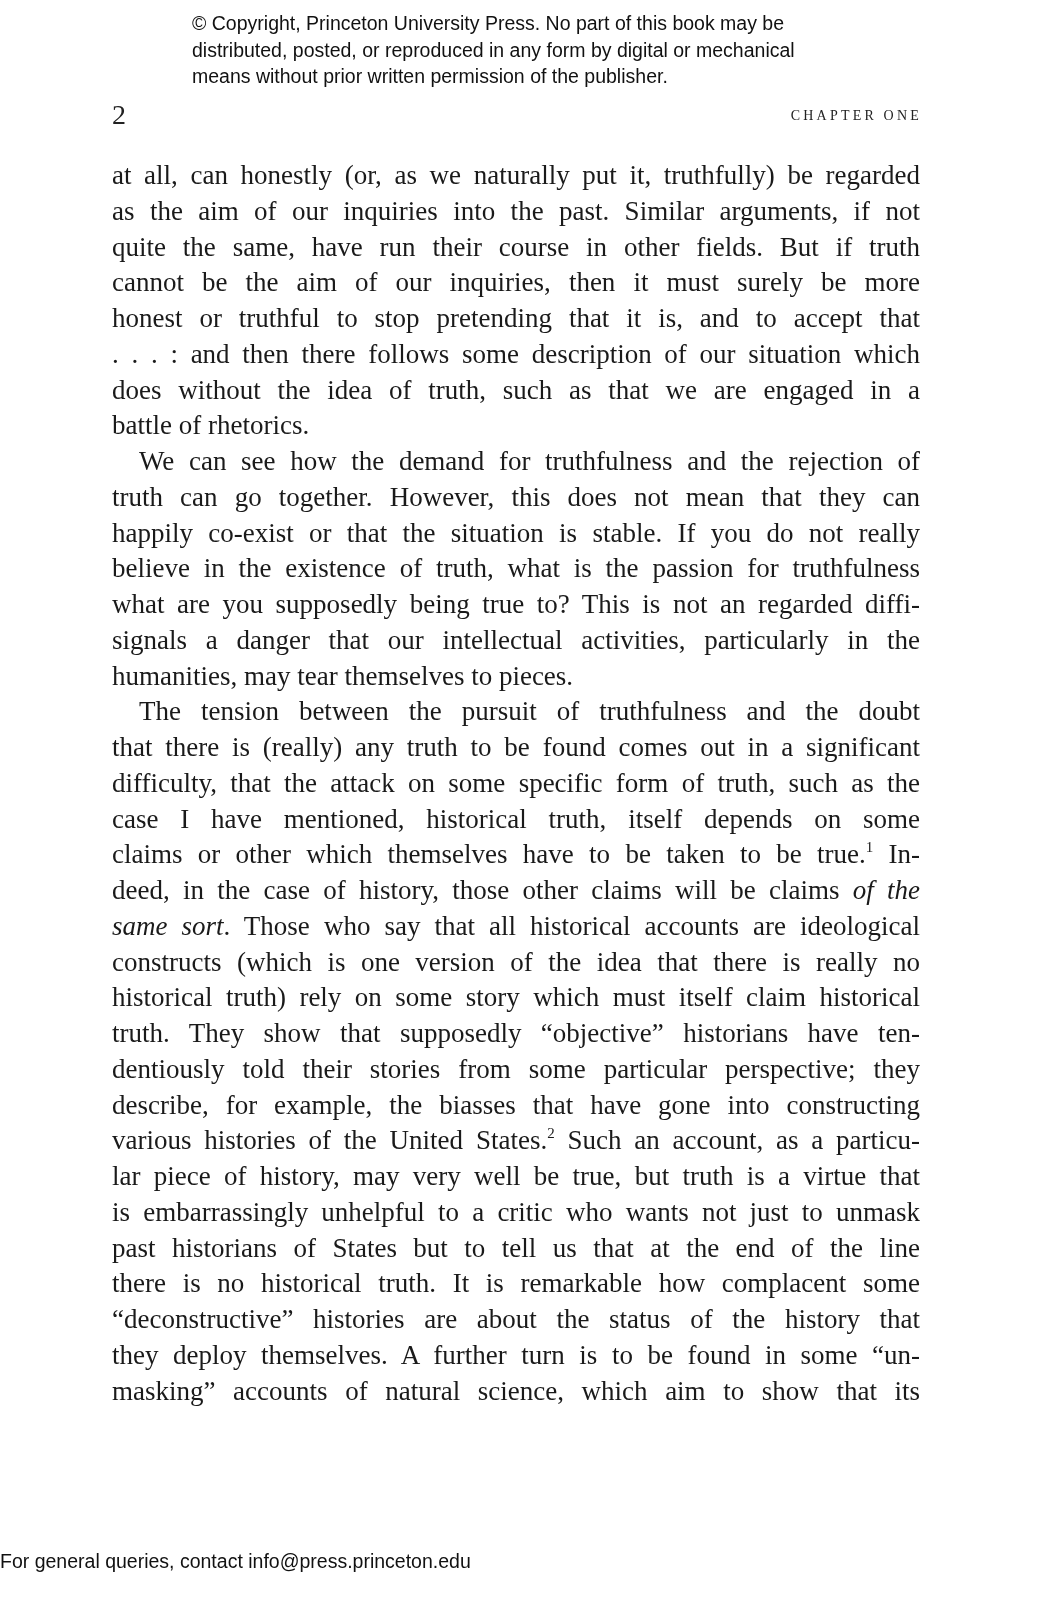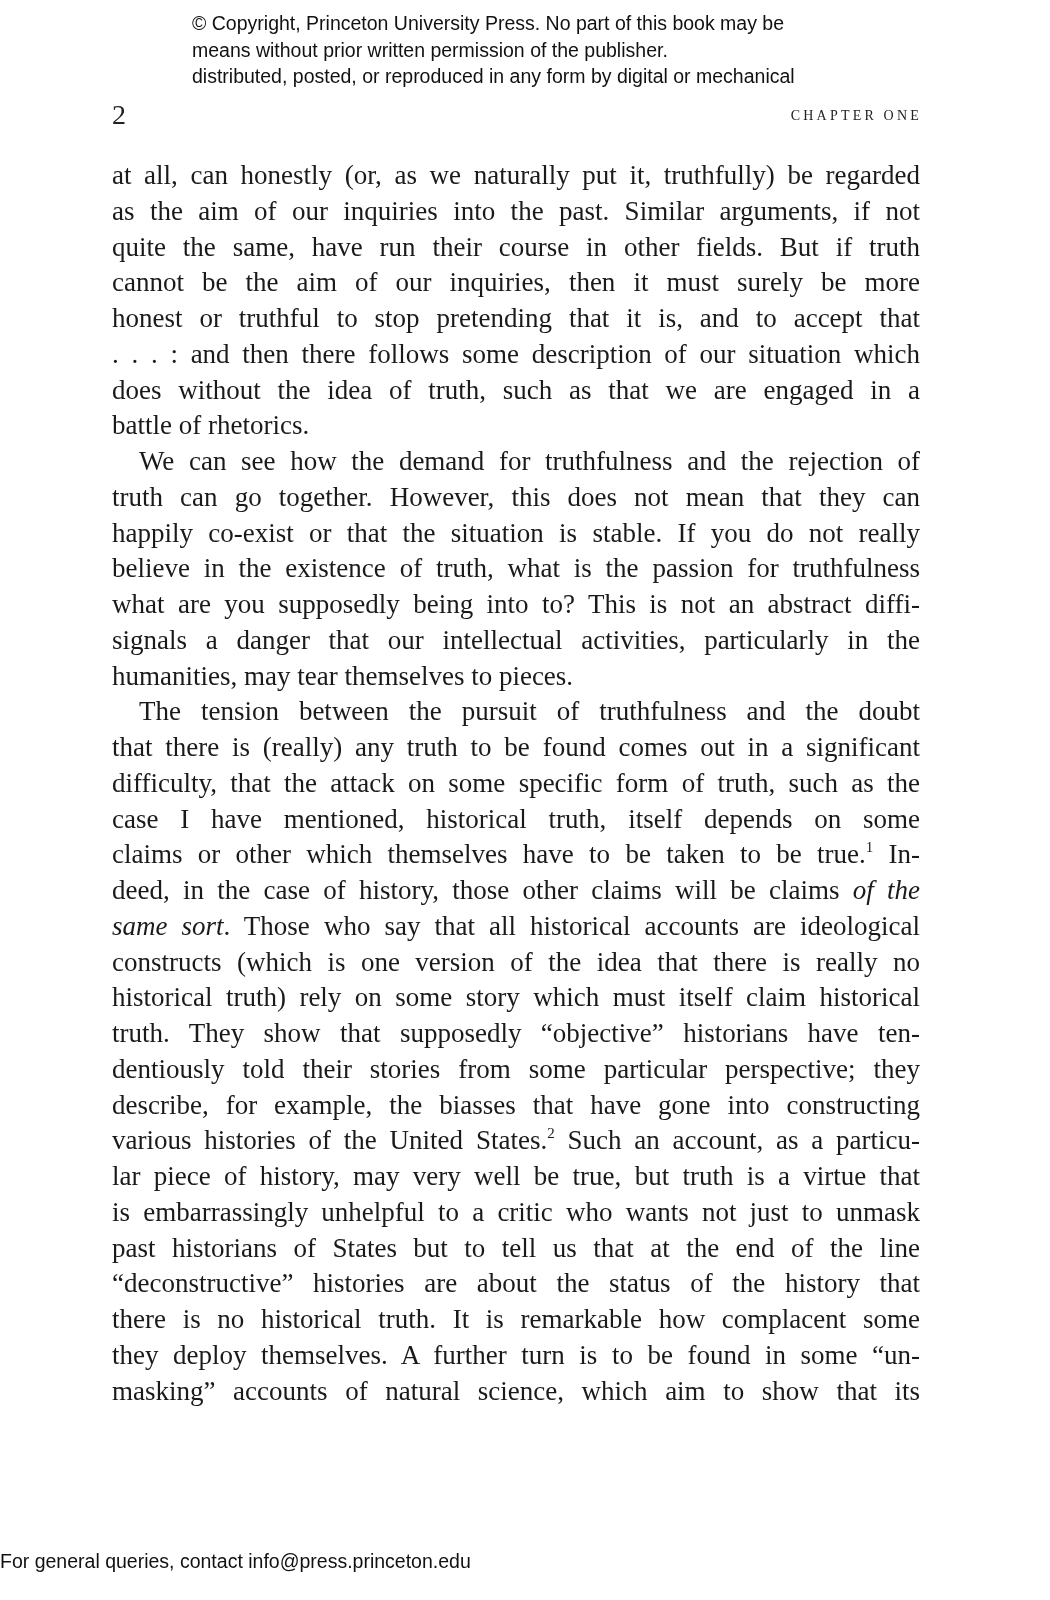--- a/index.html
+++ b/index.html
@@ -32,22 +32,22 @@
   .footer {
     position: absolute; left: 0; width: 1050px; top: 1550px; text-align: left;
     font-family: "Liberation Sans", sans-serif; font-size: 19.5px; color: #111;
   }
 </style>
 </head>
 <body>
 
 <div class="copyright">
   <div>© Copyright, Princeton University Press. No part of this book may be</div>
+  <div>distributed, posted, or reproduced in any form by digital or mechanical</div>
   <div>means without prior written permission of the publisher.</div>
-  <div>distributed, posted, or reproduced in any form by digital or mechanical</div>
 </div>
 
 <div class="page-num">2</div>
 <div class="running-head">CHAPTER ONE</div>
 
 <div class="body" id="body-text">
     <div>
       <div class="ln">
         <span class="ln-inner"><span>at all, can honestly (or, as we naturally put it, truthfully) be regarded</span></span>
       </div>
@@ -80,21 +80,21 @@
       <div class="ln">
         <span class="ln-inner"><span>truth can go together. However, this does not mean that they can</span></span>
       </div>
       <div class="ln">
         <span class="ln-inner"><span>happily co-exist or that the situation is stable. If you do not really</span></span>
       </div>
       <div class="ln">
         <span class="ln-inner"><span>believe in the existence of truth, what is the passion for truthfulness</span></span>
       </div>
       <div class="ln">
-        <span class="ln-inner"><span>what are you supposedly being into to? This is not an abstract diffi-</span></span>
+        <span class="ln-inner"><span>what are you supposedly being true to? This is not an regarded diffi-</span></span>
       </div>
       <div class="ln">
         <span class="ln-inner"><span>signals a danger that our intellectual activities, particularly in the</span></span>
       </div>
       <div class="ln last">
         <span class="ln-inner"><span>humanities, may tear themselves to pieces.</span></span>
       </div>
     </div>
     <div>
       <div class="ln indent">
@@ -139,24 +139,24 @@
       <div class="ln">
         <span class="ln-inner"><span>lar piece of history, may very well be true, but truth is a virtue that</span></span>
       </div>
       <div class="ln">
         <span class="ln-inner"><span>is embarrassingly unhelpful to a critic who wants not just to unmask</span></span>
       </div>
       <div class="ln">
         <span class="ln-inner"><span>past historians of States but to tell us that at the end of the line</span></span>
       </div>
       <div class="ln">
-        <span class="ln-inner"><span>“deconstructive” histories are about the status of the history that</span></span>
+        <span class="ln-inner"><span>there is no historical truth. It is remarkable how complacent some</span></span>
       </div>
       <div class="ln">
-        <span class="ln-inner"><span>there is no historical truth. It is remarkable how complacent some</span></span>
+        <span class="ln-inner"><span>“deconstructive” histories are about the status of the history that</span></span>
       </div>
       <div class="ln">
         <span class="ln-inner"><span>they deploy themselves. A further turn is to be found in some “un-</span></span>
       </div>
       <div class="ln">
         <span class="ln-inner"><span>masking” accounts of natural science, which aim to show that its</span></span>
       </div>
     </div>
   </div>
 

